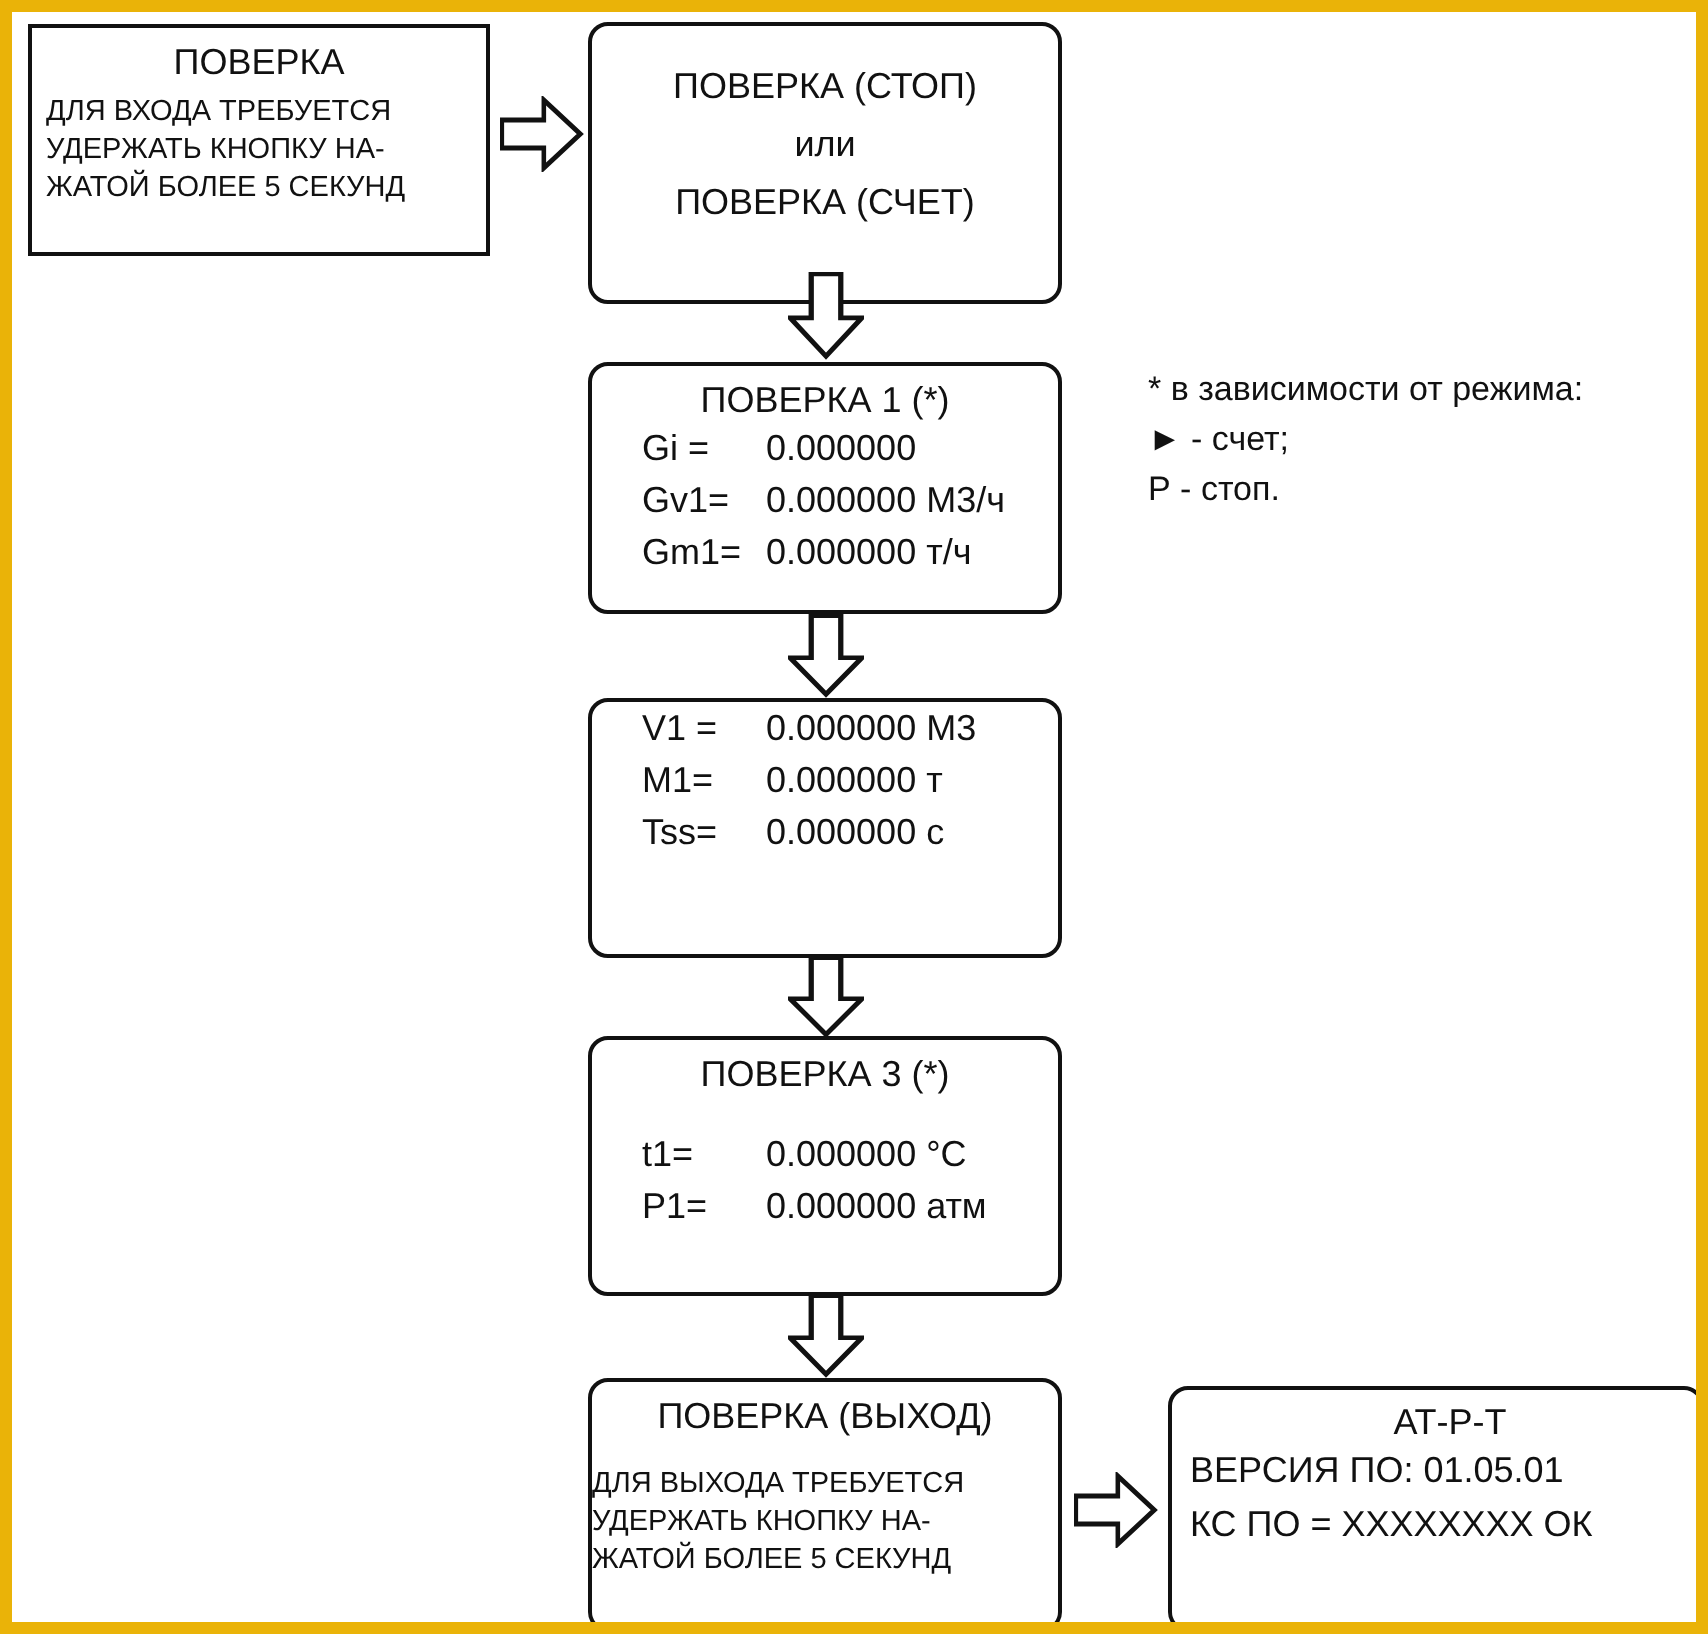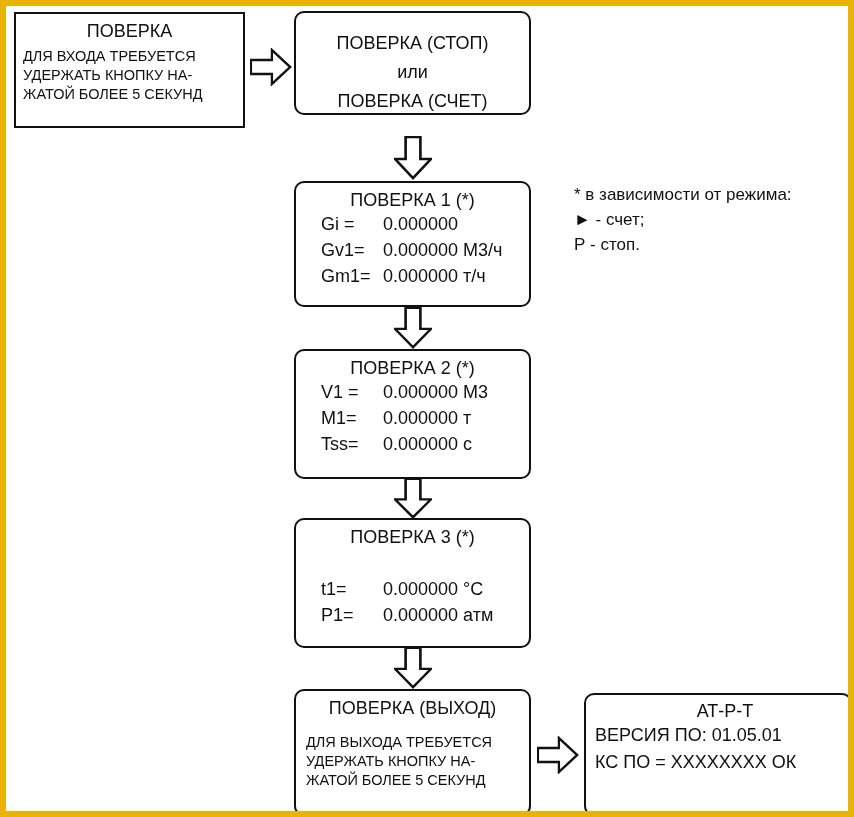--- a/index.html
+++ b/index.html
@@ -79,21 +79,21 @@
       <div>ЖАТОЙ БОЛЕЕ 5 СЕКУНД</div>
     </div>
   </div>
 
   <div class="arrow" style="left:244px; top:42px; width:42px; height:38px;">
     <svg viewBox="0 0 46 38" preserveAspectRatio="none">
       <polygon points="1,12 24,12 24,2 44,19 24,36 24,26 1,26" fill="#ffffff" stroke="#111111" stroke-width="2.5" stroke-linejoin="miter"></polygon>
     </svg>
   </div>
 
-  <div class="box rounded" style="left:288px; top:5px; width:237px; height:104px;">
+  <div class="box rounded" style="left:288px; top:5px; width:237px; height:141px;">
     <div class="mode-lines">
       <div class="center-line">ПОВЕРКА (СТОП)</div>
       <div class="center-line">или</div>
       <div class="center-line">ПОВЕРКА (СЧЕТ)</div>
     </div>
   </div>
 
   <div class="arrow" style="left:388px; top:130px; width:38px; height:44px;">
     <svg viewBox="0 0 36 46" preserveAspectRatio="none">
       <polygon points="11,1 25,1 25,24 35,24 18,44 1,24 11,24" fill="#ffffff" stroke="#111111" stroke-width="2.5" stroke-linejoin="miter"></polygon>
@@ -122,21 +122,20 @@
     <div>Р - стоп.</div>
   </div>
 
   <div class="arrow" style="left:388px; top:301px; width:38px; height:42px;">
     <svg viewBox="0 0 36 46" preserveAspectRatio="none">
       <polygon points="11,1 25,1 25,24 35,24 18,44 1,24 11,24" fill="#ffffff" stroke="#111111" stroke-width="2.5" stroke-linejoin="miter"></polygon>
     </svg>
   </div>
 
   <div class="box rounded" style="left:288px; top:343px; width:237px; height:130px;">
-    <div class="box-title">ПОВЕРКА 2 (*)</div>
     <div class="data-row">
       <span class="lbl">V1 =</span>
       <span class="val">0.000000 М3</span>
     </div>
     <div class="data-row">
       <span class="lbl">M1=</span>
       <span class="val">0.000000 т</span>
     </div>
     <div class="data-row">
       <span class="lbl">Tss=</span>
@@ -144,40 +143,40 @@
     </div>
   </div>
 
   <div class="arrow" style="left:388px; top:472px; width:38px; height:41px;">
     <svg viewBox="0 0 36 46" preserveAspectRatio="none">
       <polygon points="11,1 25,1 25,24 35,24 18,44 1,24 11,24" fill="#ffffff" stroke="#111111" stroke-width="2.5" stroke-linejoin="miter"></polygon>
     </svg>
   </div>
 
   <div class="box rounded" style="left:288px; top:512px; width:237px; height:130px;">
-    <div class="box-title" style="margin-bottom:28px;">ПОВЕРКА 3  (*)</div>
+    <div class="box-title" style="margin-bottom:16px;">ПОВЕРКА 3  (*)</div>
     <div class="data-row">
       <span class="lbl">t1=</span>
       <span class="val">0.000000 °С</span>
     </div>
     <div class="data-row">
       <span class="lbl">P1=</span>
       <span class="val">0.000000 атм</span>
     </div>
   </div>
 
   <div class="arrow" style="left:388px; top:641px; width:38px; height:42px;">
     <svg viewBox="0 0 36 46" preserveAspectRatio="none">
       <polygon points="11,1 25,1 25,24 35,24 18,44 1,24 11,24" fill="#ffffff" stroke="#111111" stroke-width="2.5" stroke-linejoin="miter"></polygon>
     </svg>
   </div>
 
   <div class="box rounded" style="left:288px; top:683px; width:237px; height:127px;">
     <div class="box-title">ПОВЕРКА (ВЫХОД)</div>
-    <div class="small-text" style="padding-top:14px; padding-left:10px;">
+    <div class="small-text" style="padding-top:14px; padding-left:0;">
       <div>ДЛЯ ВЫХОДА ТРЕБУЕТСЯ</div>
       <div>УДЕРЖАТЬ КНОПКУ НА-</div>
       <div>ЖАТОЙ БОЛЕЕ 5 СЕКУНД</div>
     </div>
   </div>
 
   <div class="arrow" style="left:531px; top:730px; width:42px; height:38px;">
     <svg viewBox="0 0 46 38" preserveAspectRatio="none">
       <polygon points="1,12 24,12 24,2 44,19 24,36 24,26 1,26" fill="#ffffff" stroke="#111111" stroke-width="2.5" stroke-linejoin="miter"></polygon>
     </svg>

